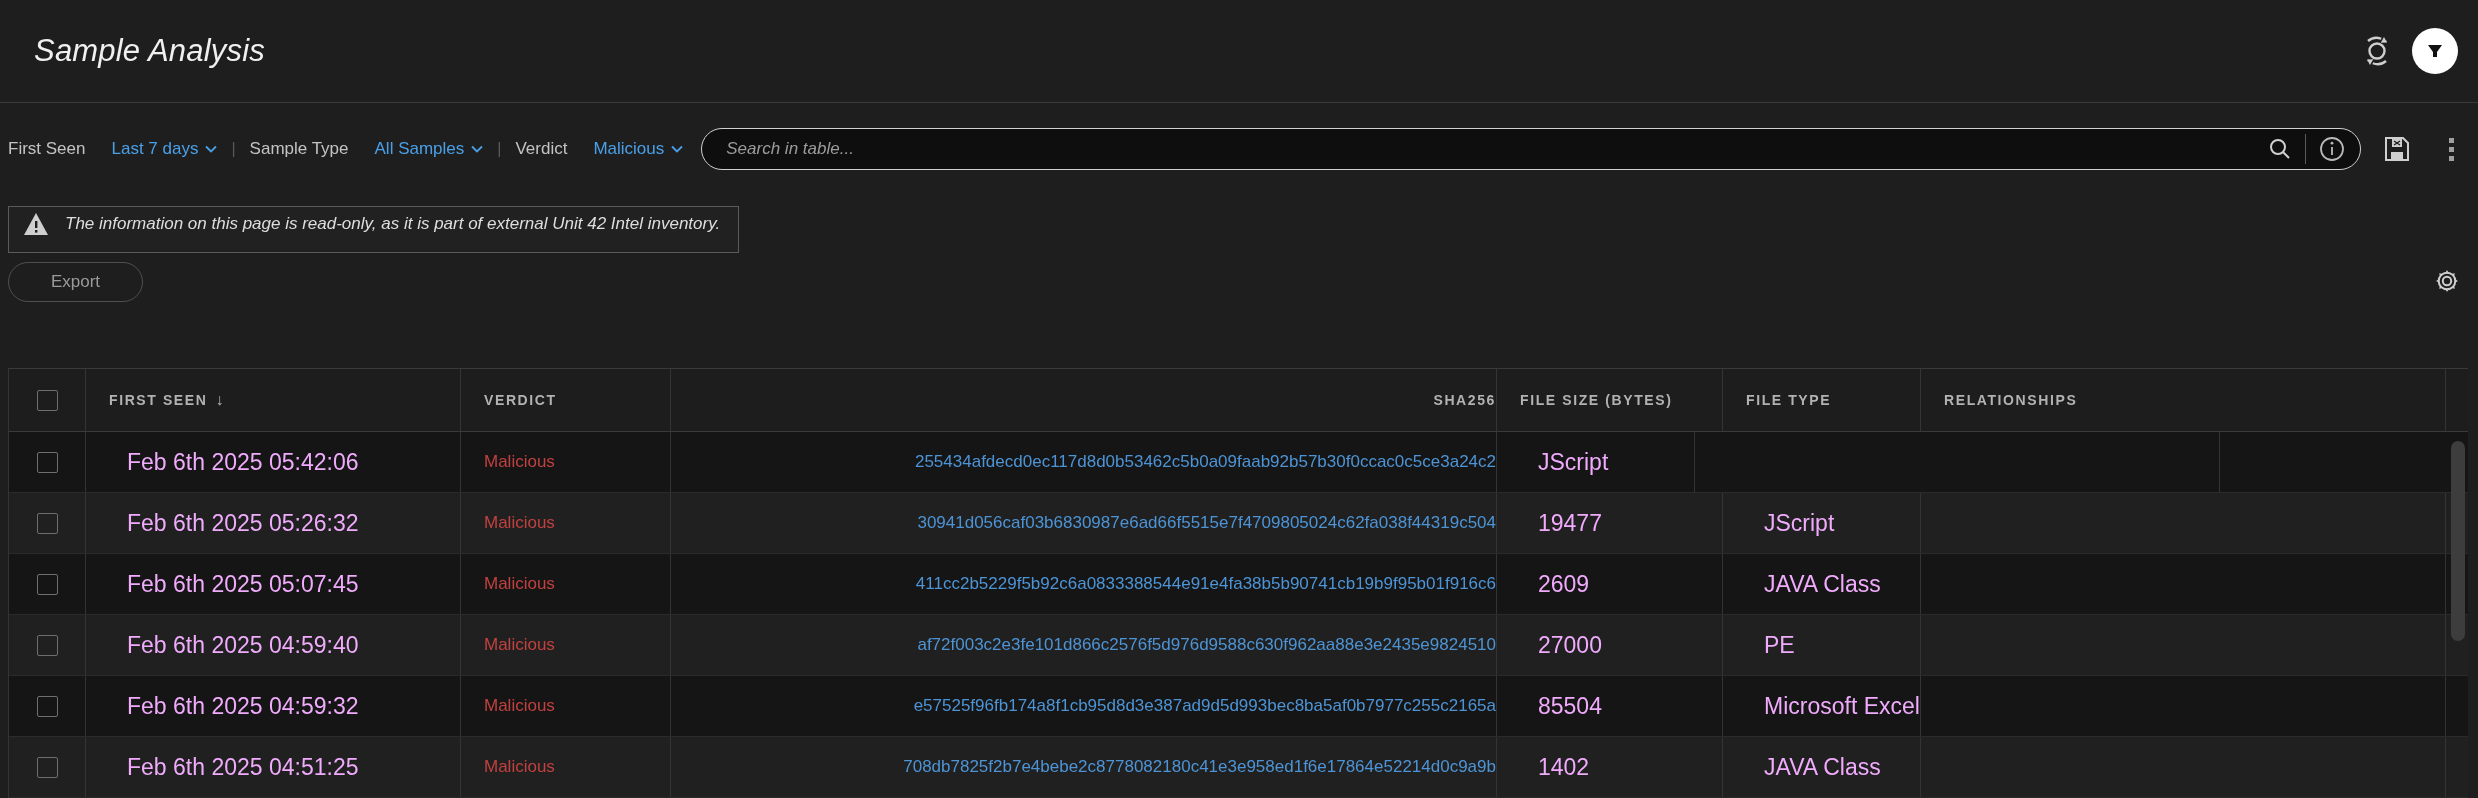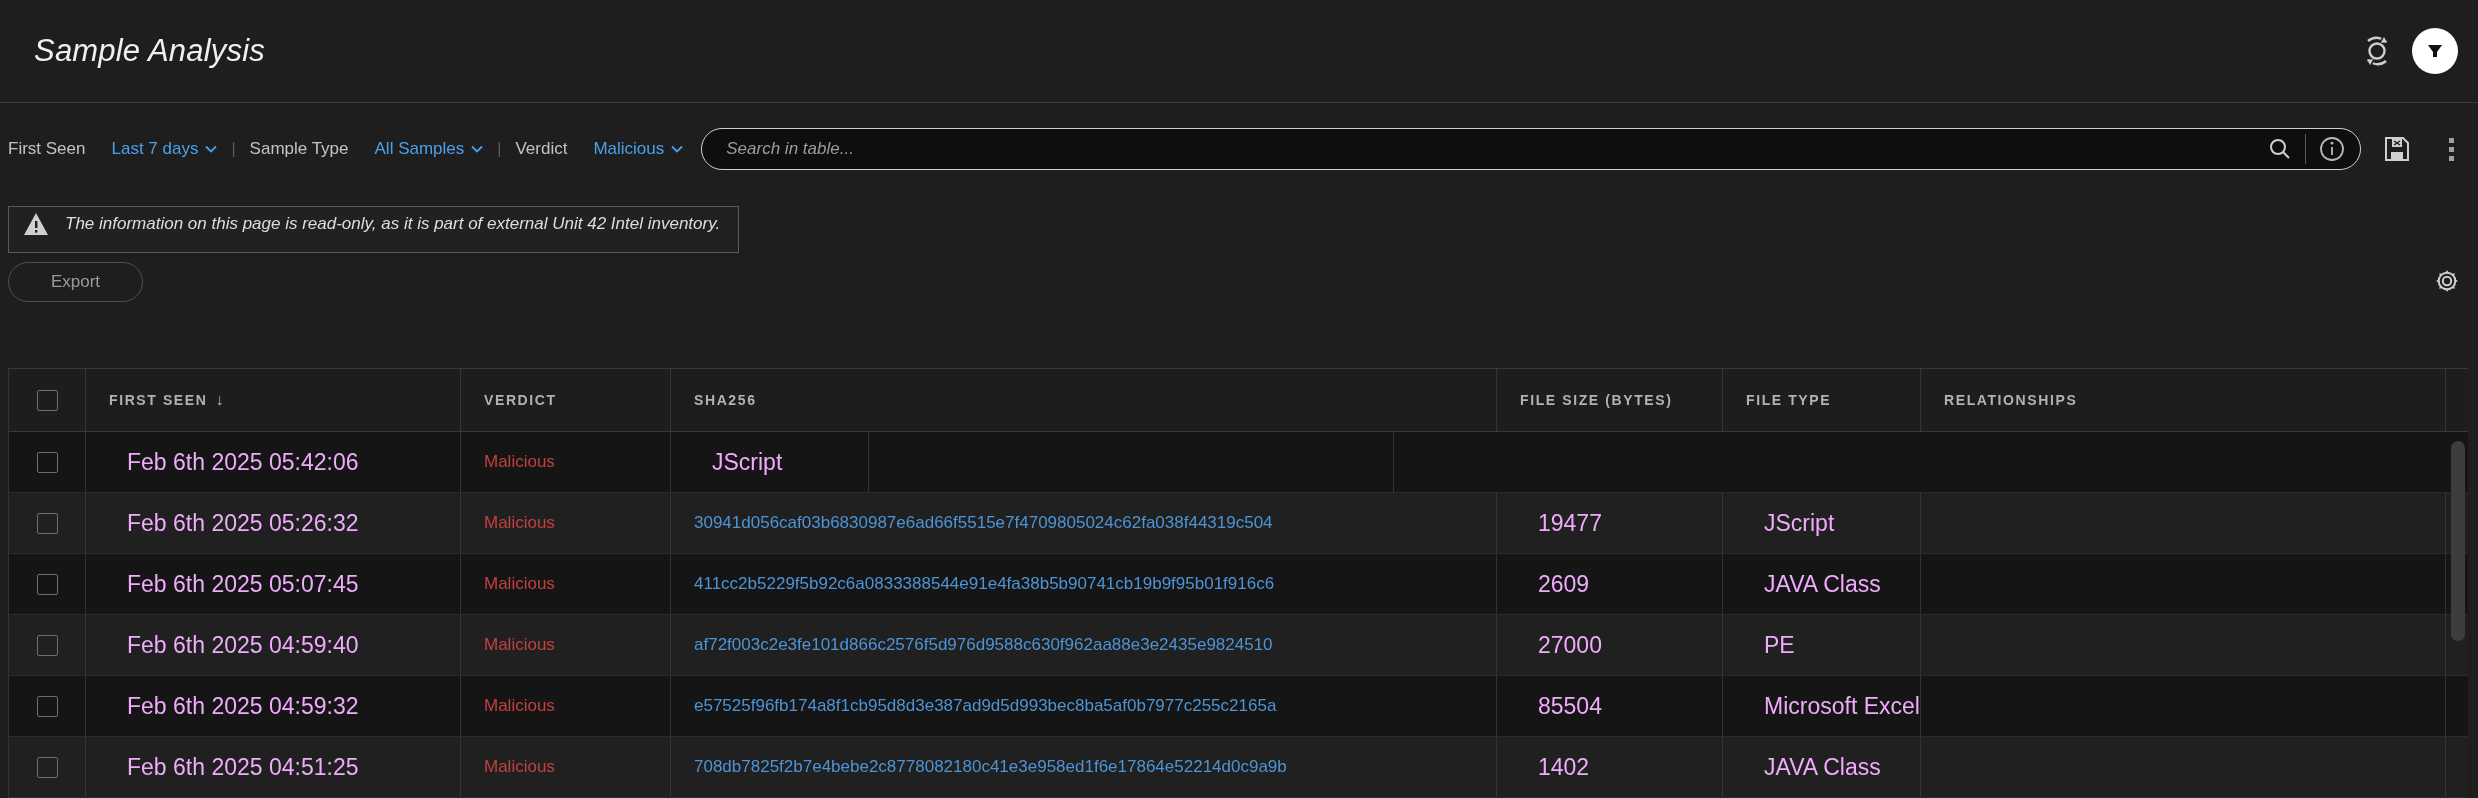--- a/index.html
+++ b/index.html
@@ -49,21 +49,21 @@
   .t-row { display:flex; width:2460px; }
   .t-head { height:63px; background:#1d1d1d; border-bottom:1px solid #3a3a3a; }
   .t-body-row { height:61px; border-bottom:1px solid #2b2b2b; }
   .t-body-row:nth-child(odd)  { background:#151515; }
   .t-body-row:nth-child(even) { background:#202020; }
   .cell { display:flex; align-items:center; padding-left:23px; border-right:1px solid #343434;
           overflow:hidden; white-space:nowrap; }
   .col-check { width:77px; justify-content:center; padding-left:0; }
   .col-seen { width:375px; }
   .col-verdict { width:210px; }
-  .col-sha { width:826px; }
+  .col-sha { width:826px;justify-content:flex-end; }
   .col-size { width:226px; }
   .col-type { width:198px; }
   .col-rel { width:525px; }
   .col-gutter { width:23px; padding-left:0; border-right:none; }
   .h-label { font-size:14px; font-weight:bold; letter-spacing:1.6px; color:#b2b2b2; text-transform:uppercase; }
   .sort-arrow { font-size:16px; color:#b2b2b2; margin-left:8px; font-weight:normal; }
   .checkbox { width:21px; height:21px; border:1px solid #6e6e6e; border-radius:2px; background:transparent; cursor:pointer; }
   .cell-text { font-size:23px; color:#f0abfc;margin-left:18px; }
   .verdict-text { font-size:17px; color:#c0413f; }
   .sha-link { font-size:17px; color:#4d94d6; text-decoration:none; cursor:pointer; }
@@ -226,20 +226,23 @@
   <div class="t-row t-body-row">
     <div class="cell col-check">
       <div class="checkbox"></div>
     </div>
     <div class="cell col-seen">
       <span class="cell-text">Feb 6th 2025 05:42:06</span>
     </div>
     <div class="cell col-verdict">
       <span class="verdict-text">Malicious</span>
     </div>
+    <div class="cell col-sha">
+      <a class="sha-link">255434afdecd0ec117d8d0b53462c5b0a09faab92b57b30f0ccac0c5ce3a24c2</a>
+    </div>
     <div class="cell col-type">
       <span class="cell-text">JScript</span>
     </div>
     <div class="cell col-rel">
       <span class="cell-text"></span>
     </div>
     <div class="cell col-gutter"></div>
   </div>
 
   <div class="t-row t-body-row">

